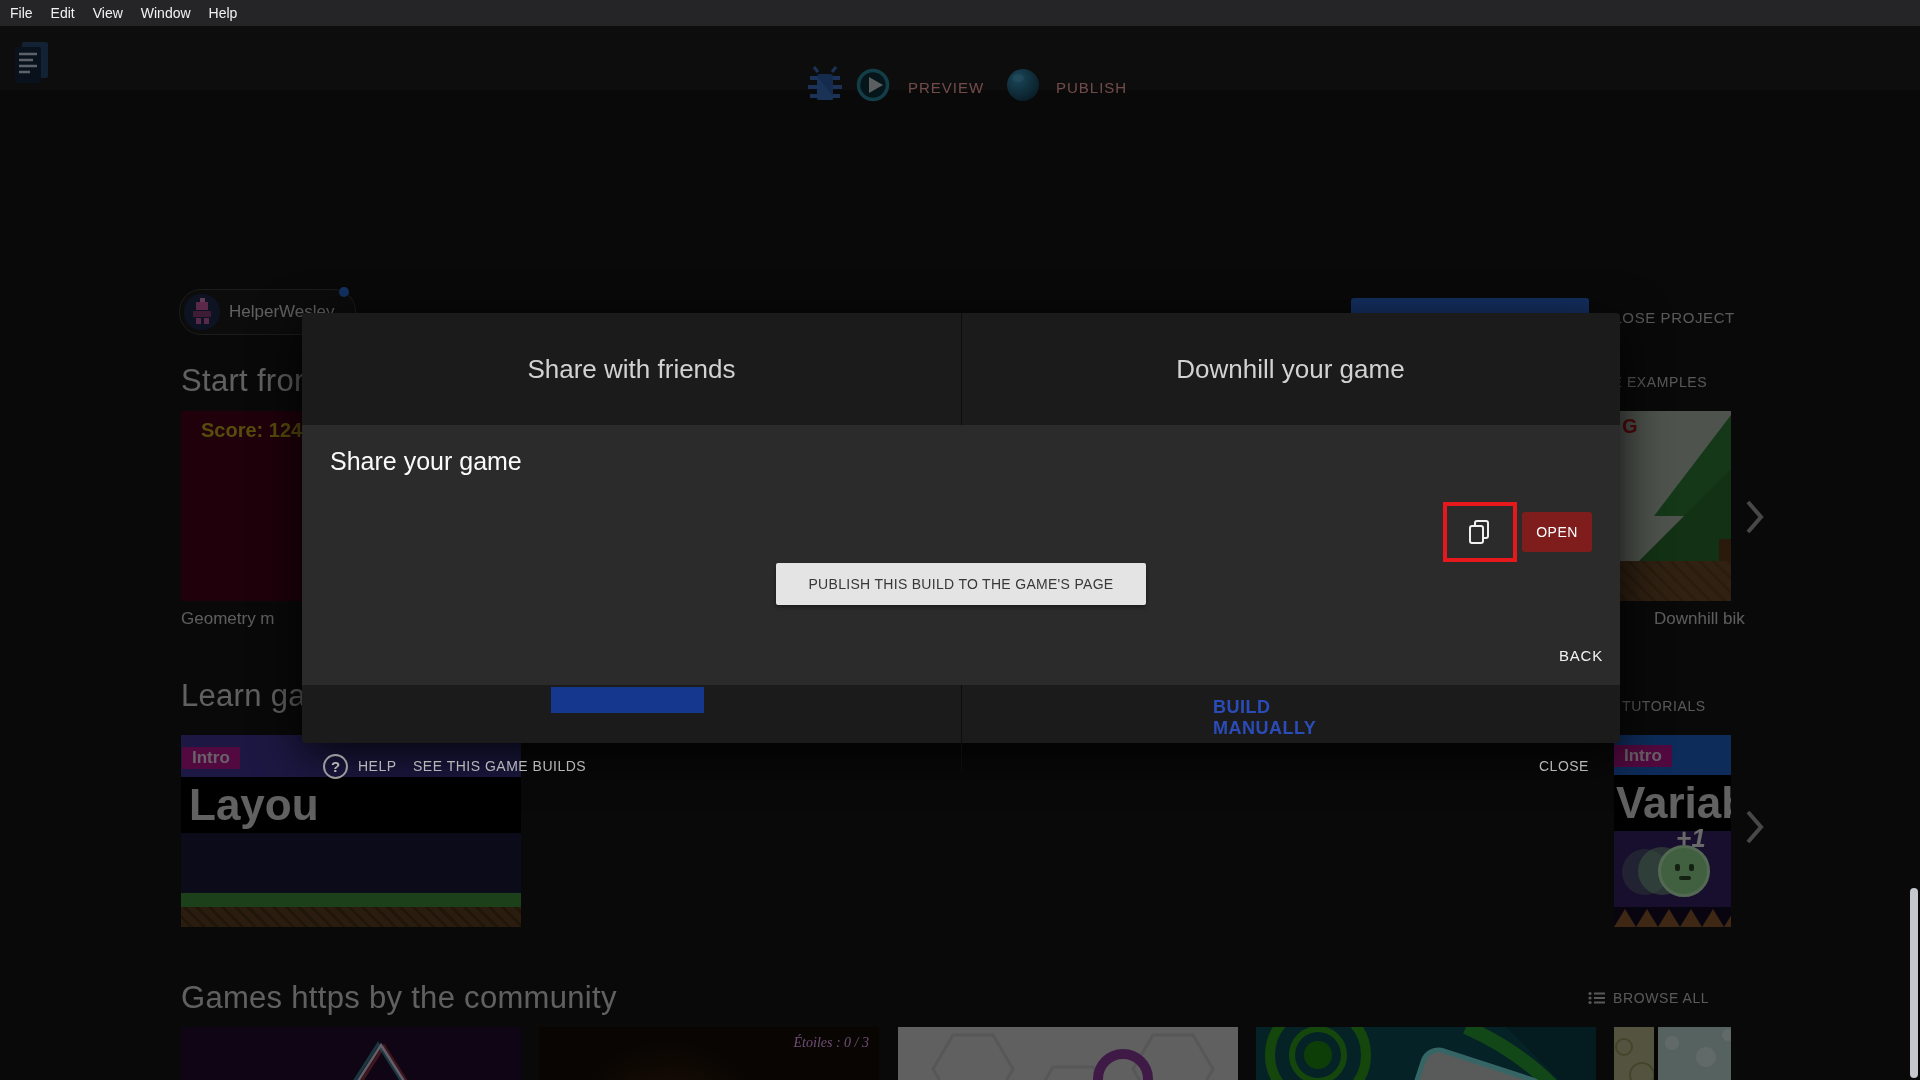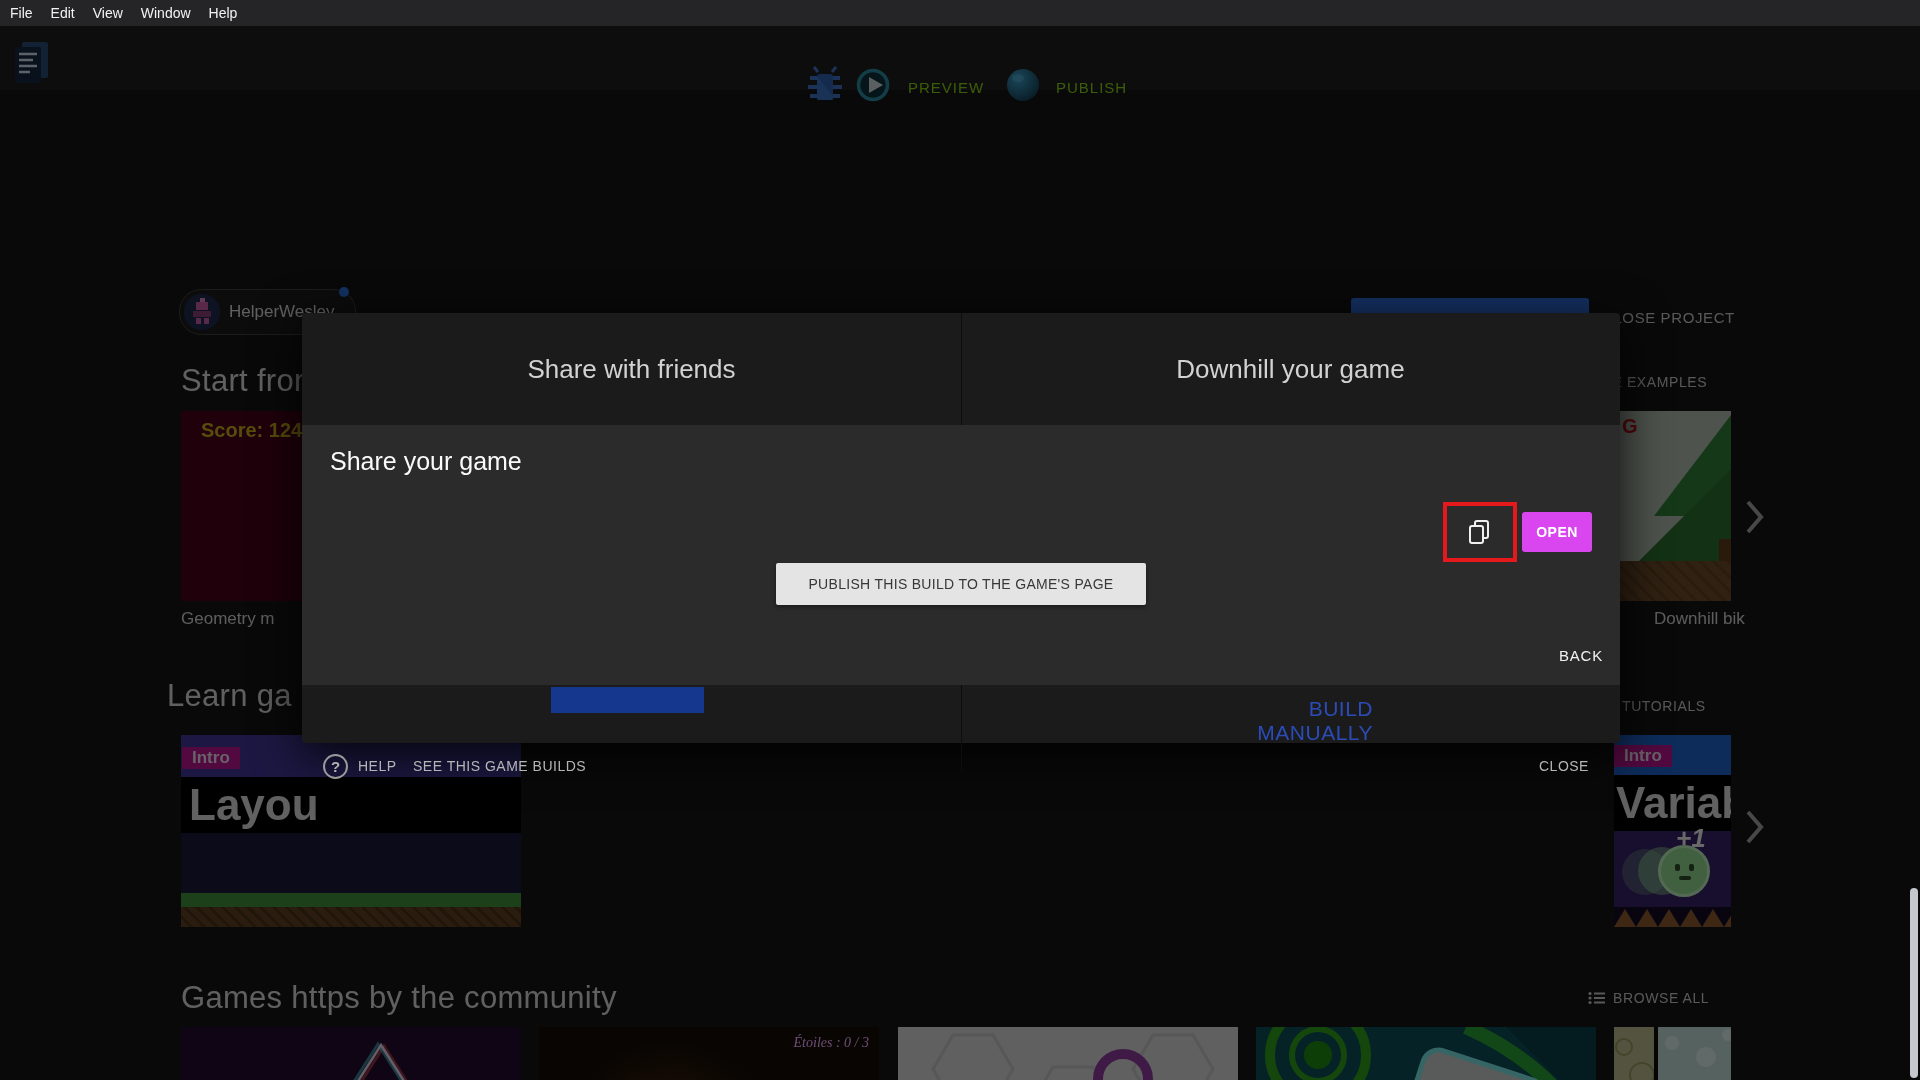--- a/index.html
+++ b/index.html
@@ -7,21 +7,21 @@
           background:#151515;font-family:"Liberation Sans",sans-serif;
           -webkit-font-smoothing:antialiased;}
   .abs{position:absolute;}
   
   .menubar{position:absolute;left:0;top:0;width:1920px;height:26px;background:#252527;
            display:flex;align-items:center;gap:18px;padding-left:10px;box-sizing:border-box;
            z-index:20;font-size:14px;color:#f2f2f2;}
   .menubar span{cursor:default;}
   
   .toolbar{position:absolute;left:0;top:26px;width:1920px;height:64px;background:#1e1e1e;}
-  .tool-label{position:absolute;font-size:15px;letter-spacing:1px;color:#84cc16;}
+  .tool-label{position:absolute;font-size:15px;letter-spacing:1px;color:#fca5a5;}
   
   .tabbar{position:absolute;left:0;top:90px;width:1920px;height:47px;background:#121212;}
   .home-tab{position:absolute;left:0;top:0;width:86px;height:47px;background:#36415f;
             color:#e8ecf2;font-size:15px;display:flex;align-items:center;justify-content:center;}
   
   .content{position:absolute;left:0;top:137px;width:1920px;height:943px;background:#151515;}
   .chip{position:absolute;left:179px;top:152px;height:44px;border:1px solid #3e3e3e;
         border-radius:22px;display:flex;align-items:center;padding:0 20px 0 4px;background:#1c1c1c;}
   .chip .name{font-size:17px;color:#d6d6d6;margin-left:9px;}
   .chip .dot{position:absolute;right:6px;top:-3px;width:10px;height:10px;border-radius:50%;background:#2a6fd9;}
@@ -59,31 +59,31 @@
   .vdiv{position:absolute;width:1px;background:#0d0d0d;}
   .panel{position:absolute;left:0;top:112px;width:1318px;height:260px;background:#2b2b2b;}
   .share-title{position:absolute;left:28px;top:22px;font-size:25px;color:#fafafa;}
   .url-field{position:absolute;left:28px;top:83px;width:1114px;height:44px;background:#3e3e3e;
              border-bottom:2px solid #f0f0f0;border-radius:4px 4px 0 0;display:flex;align-items:center;}
   .url-field span{font-size:18px;color:#ededed;padding-left:14px;white-space:nowrap;}
   .copy-btn{position:absolute;left:1153px;top:85px;width:48px;height:44px;display:flex;
             align-items:center;justify-content:center;}
   .anno{position:absolute;left:1141px;top:77px;width:74px;height:60px;border:4px solid #e5191b;
         box-sizing:border-box;z-index:110;}
-  .open-btn{position:absolute;left:1220px;top:87px;width:70px;height:40px;background:#d946ef;
-            border-radius:3px;color:#fff;font-size:14px;font-weight:bold;letter-spacing:.5px;
+  .open-btn{position:absolute;left:1220px;top:87px;width:70px;height:40px;background:#7f1d1d;
+            border-radius:3px;color:#fff;font-size:14px;font-weight:normal;letter-spacing:.5px;
             display:flex;align-items:center;justify-content:center;}
   .pub-build{position:absolute;left:474px;top:138px;width:370px;height:42px;background:#e4e4e4;
              color:#383838;font-size:14px;letter-spacing:.3px;border-radius:2px;
              display:flex;align-items:center;justify-content:center;box-shadow:0 2px 4px rgba(0,0,0,.4);}
   .back-btn{position:absolute;left:1225px;top:222px;width:76px;text-align:right;color:#f2f2f2;
             font-size:15px;letter-spacing:.8px;}
   .sliver{position:absolute;left:249px;top:374px;width:153px;height:26px;background:#16378e;}
-  .build-man{position:absolute;left:911px;top:384px;width:160px;text-align:right;color:#2b4cb8;
-             font-size:21px;font-weight:normal;letter-spacing:.5px;}
+  .build-man{position:absolute;left:911px;top:384px;width:160px;text-align:left;color:#2b4cb8;
+             font-size:18px;font-weight:bold;letter-spacing:.5px;}
   .foot-txt{position:absolute;top:445px;font-size:14px;color:#b6b6b6;letter-spacing:.5px;}
 </style>
 </head>
 <body>
 
 <div id="screen">
 
   <div class="menubar">
     <span>File</span>
     <span>Edit</span>
@@ -198,21 +198,21 @@
         <div class="abs" style="left:105px;top:128px;width:30px;height:24px;background:#5d3a1c"></div>
         <div class="abs" style="left:0;top:150px;width:340px;height:40px;background:repeating-linear-gradient(45deg,#6b4a28 0 7px,#5d3f20 7px 10px)"></div>
       </div>
     </div>
     <div class="caption abs" style="left:181px;top:472px">Geometry m</div>
     <div class="caption abs" style="left:1654px;top:472px">Downhill bik</div>
     <svg class="chev" style="top:362px" viewBox="0 0 20 36">
       <path d="M3 3 L16 18 L3 33" fill="none" stroke="#a0a0a0" stroke-width="4"></path>
     </svg>
 
-    <div class="h-section abs" style="left:167px;top:541px">Learn ga</div>
+    <div class="h-section abs" style="left:181px;top:541px">Learn ga</div>
     <svg class="abs" style="left:1597px;top:562px" width="18" height="14">
       <circle cx="2" cy="2.5" r="1.6" fill="#c4c4c4"></circle>
         <line x1="6" y1="2.5" x2="17" y2="2.5" stroke="#c4c4c4" stroke-width="2"></line>
       <circle cx="2" cy="7" r="1.6" fill="#c4c4c4"></circle>
         <line x1="6" y1="7" x2="17" y2="7" stroke="#c4c4c4" stroke-width="2"></line>
       <circle cx="2" cy="11.5" r="1.6" fill="#c4c4c4"></circle>
         <line x1="6" y1="11.5" x2="17" y2="11.5" stroke="#c4c4c4" stroke-width="2"></line>
     </svg>
     <div class="link-row abs" style="left:1622px;top:561px">TUTORIALS</div>
 

